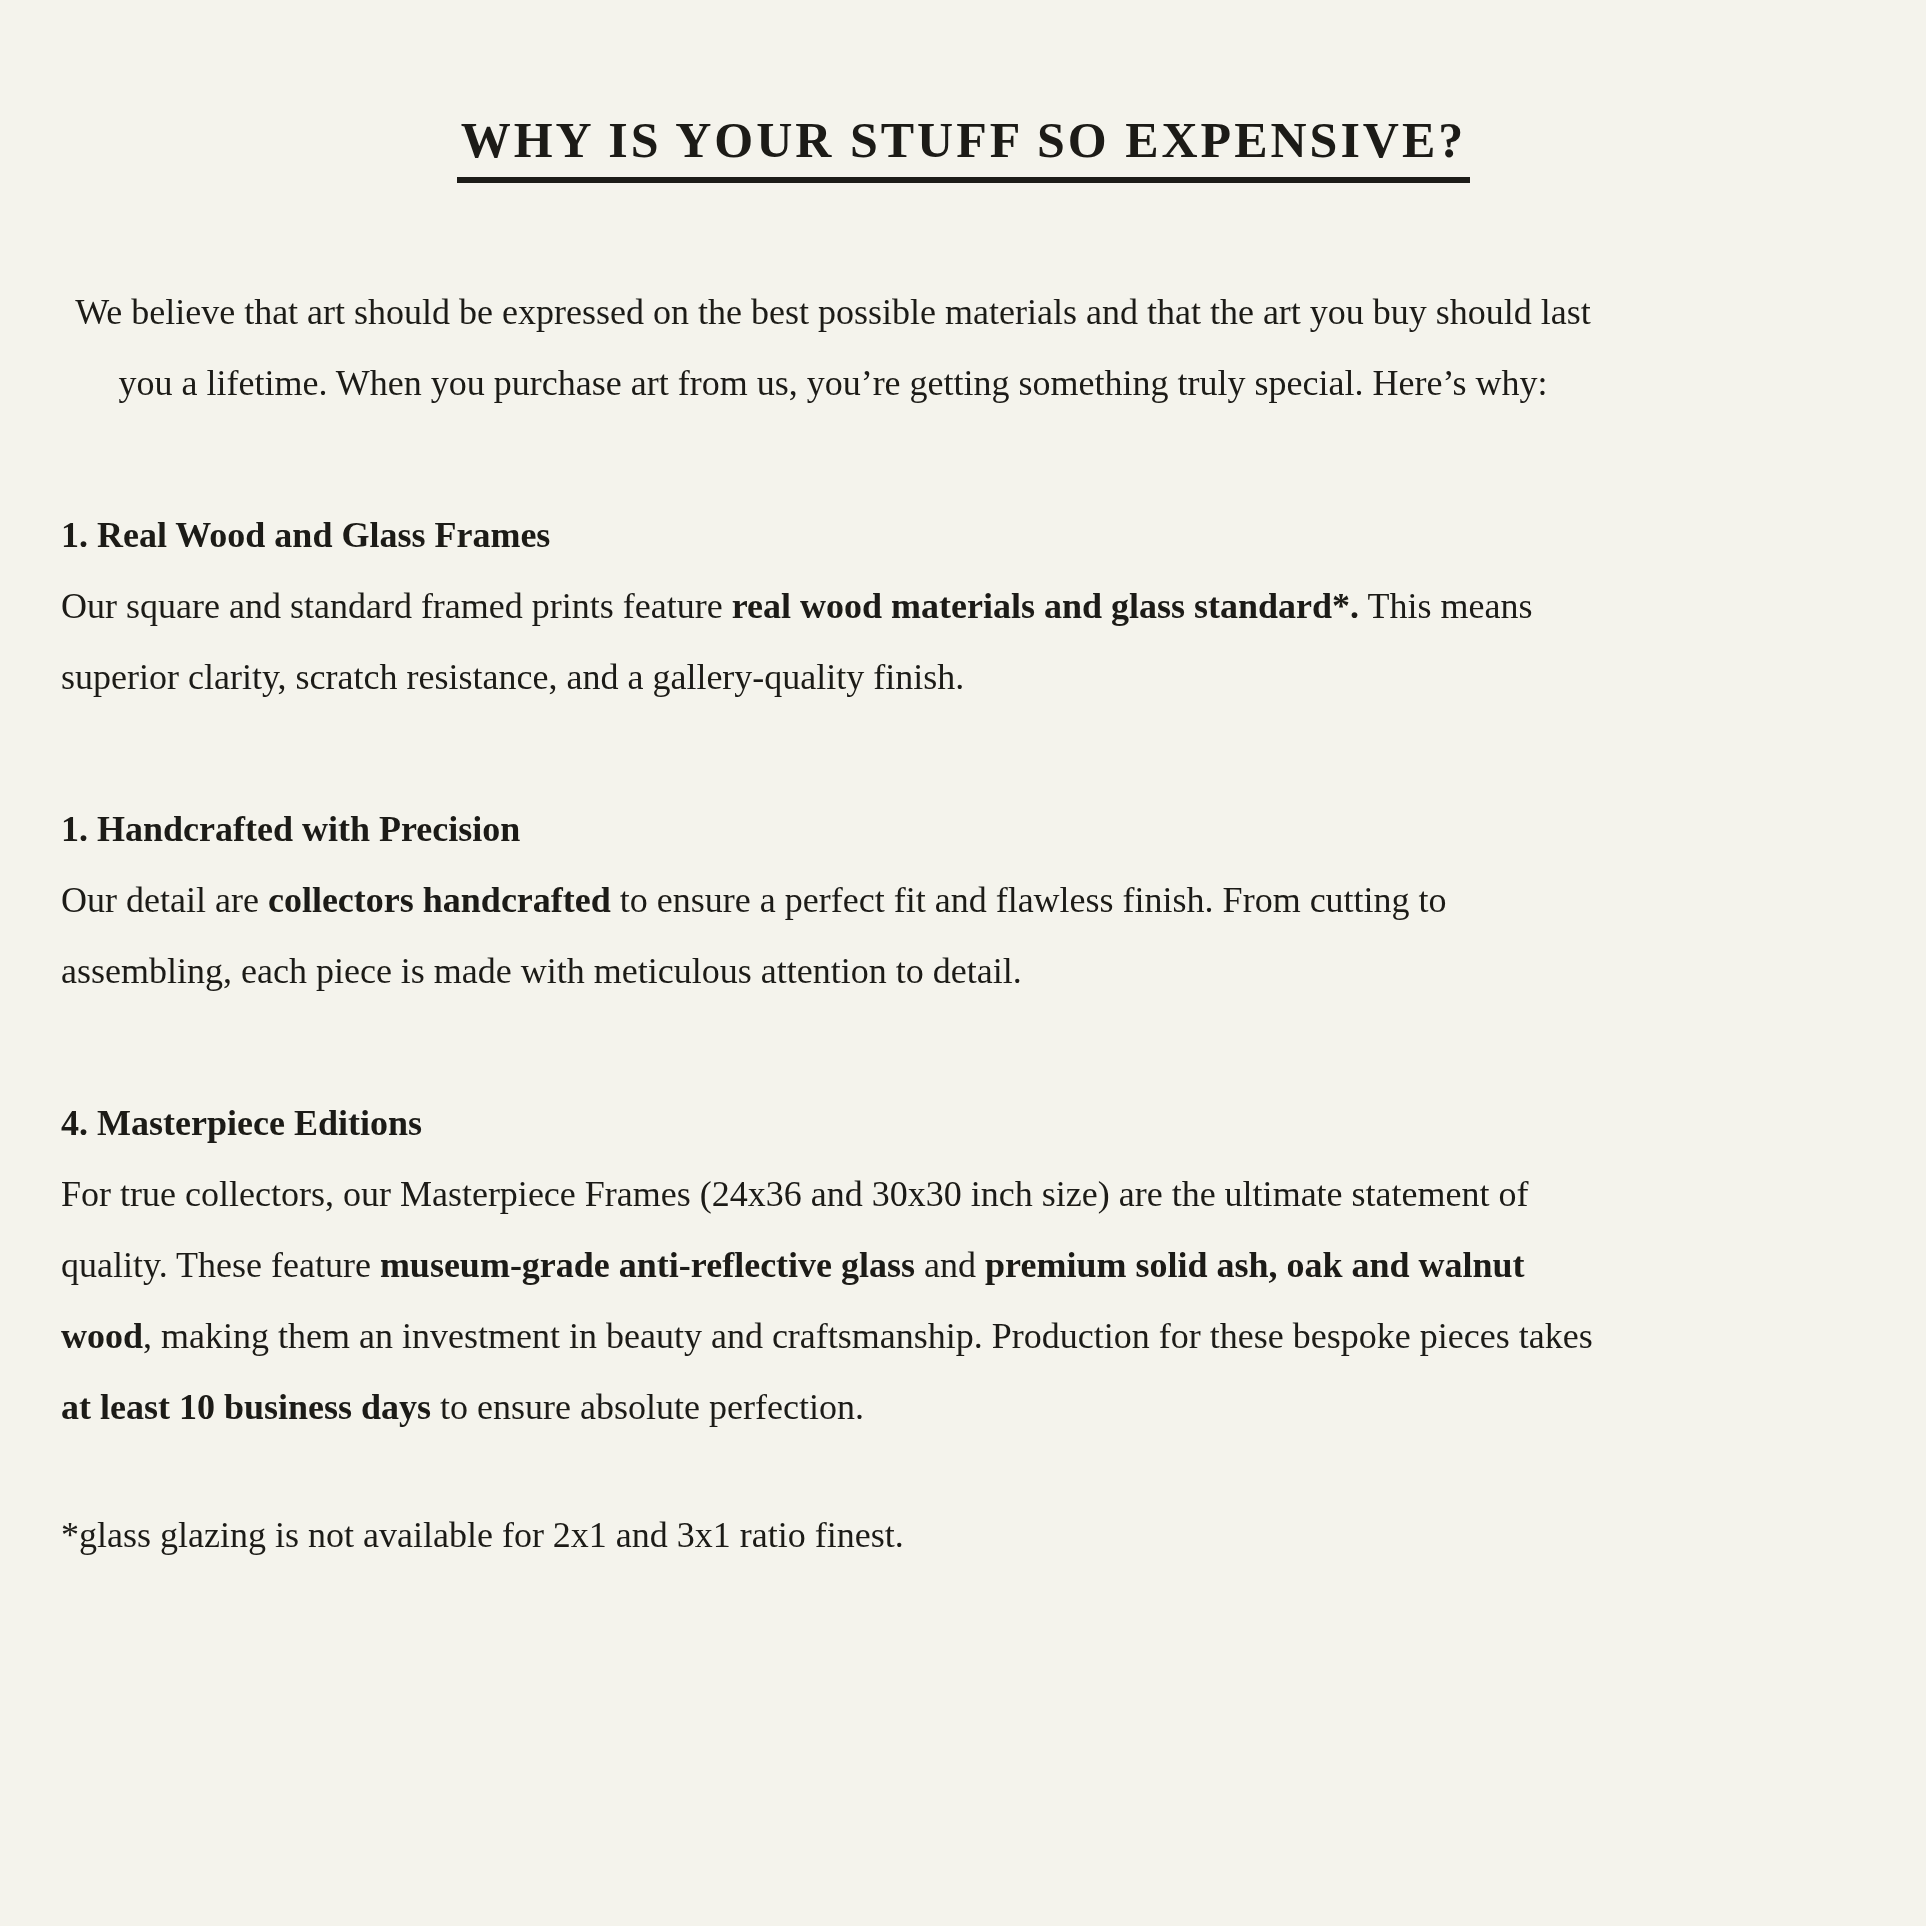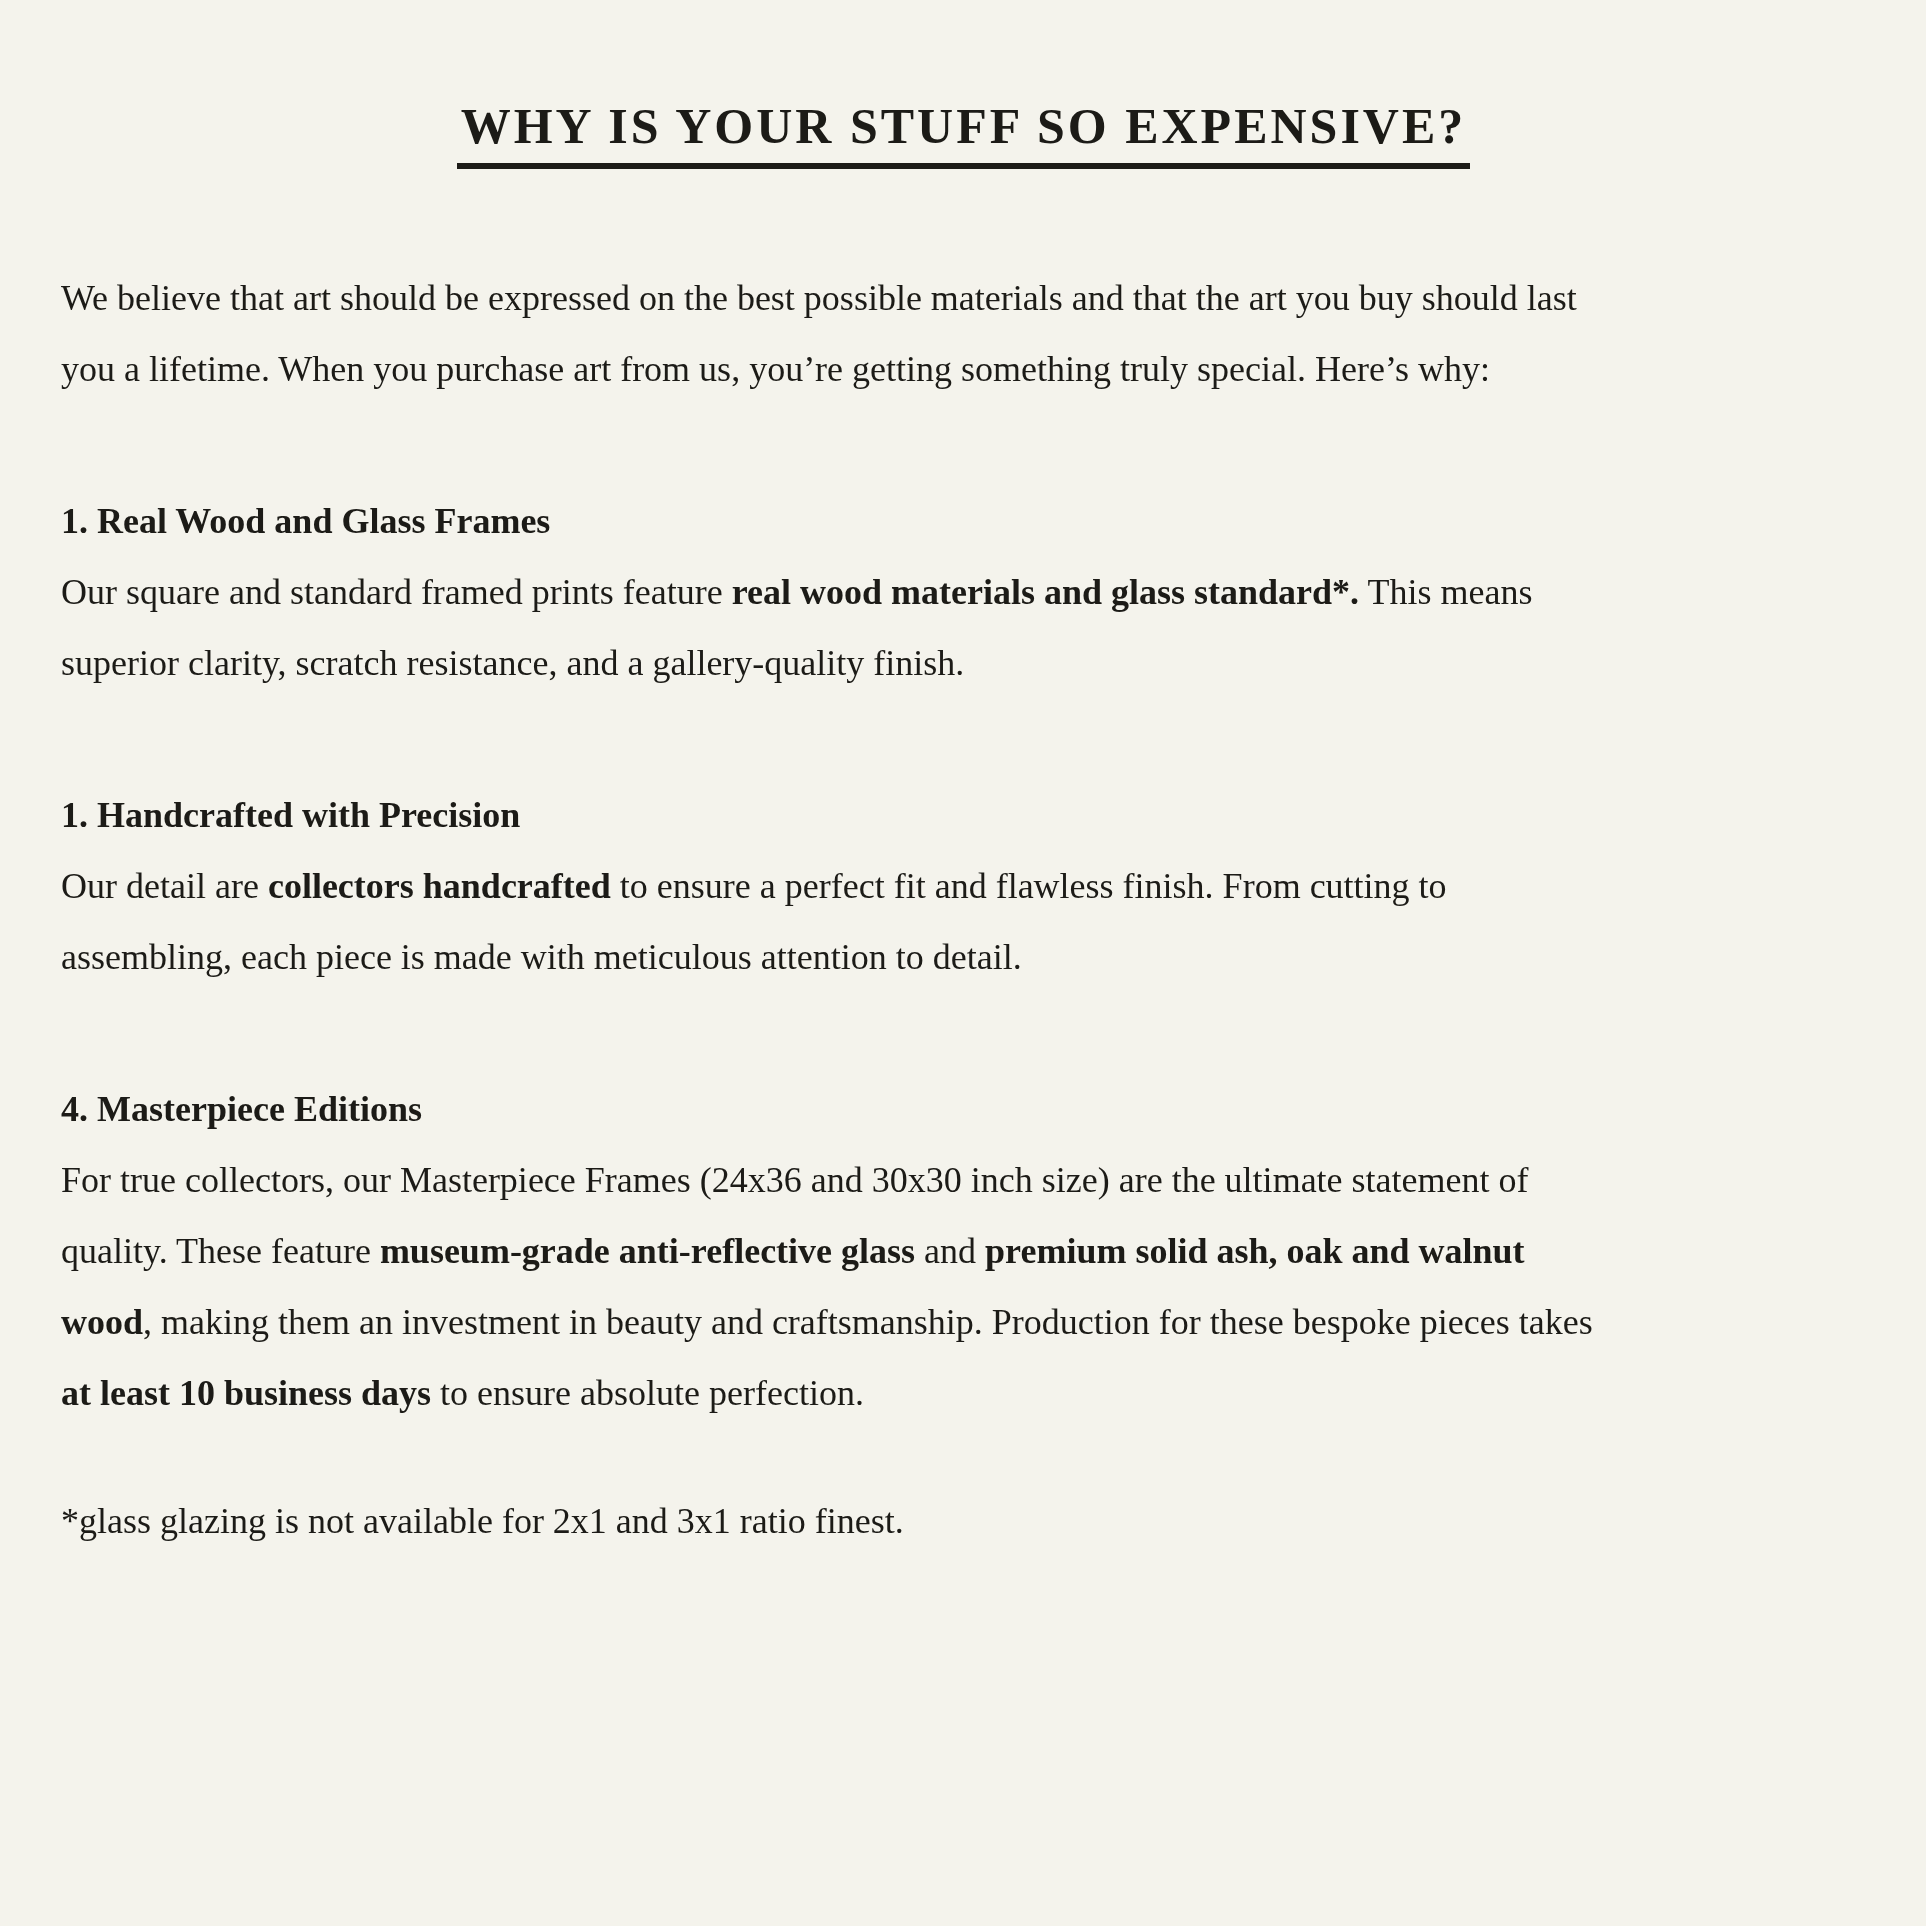--- a/index.html
+++ b/index.html
@@ -12,21 +12,21 @@
     height: 1927px;
     box-sizing: border-box;
     font-family: "Liberation Serif", "DejaVu Serif", serif;
     color: #1c1b17;
     overflow: hidden;
   }
   .doc {
     box-sizing: border-box;
     width: 100%;
     height: 100%;
-    padding: 54px 61px 30px 61px;
+    padding: 68px 61px 30px 61px;
   }
   .title-wrap {
     text-align: center;
     margin: 45px 0 0 0;
   }
   .title-text {
     display: inline-block;
     font-size: 50px;
     font-weight: 700;
     letter-spacing: 3px;
@@ -44,20 +44,21 @@
     margin: 0;
     padding: 0;
   }
   h2 {
     font-size: 36px;
     font-weight: 700;
     line-height: 71px;
   }
   .intro {
     margin-top: 94px;
+    text-align: center;
   }
   .section {
     margin-top: 81px;
   }
   .section.first {
     margin-top: 51px;
   }
   b { font-weight: 700; }
   .footnote {
     margin-top: 57px;

